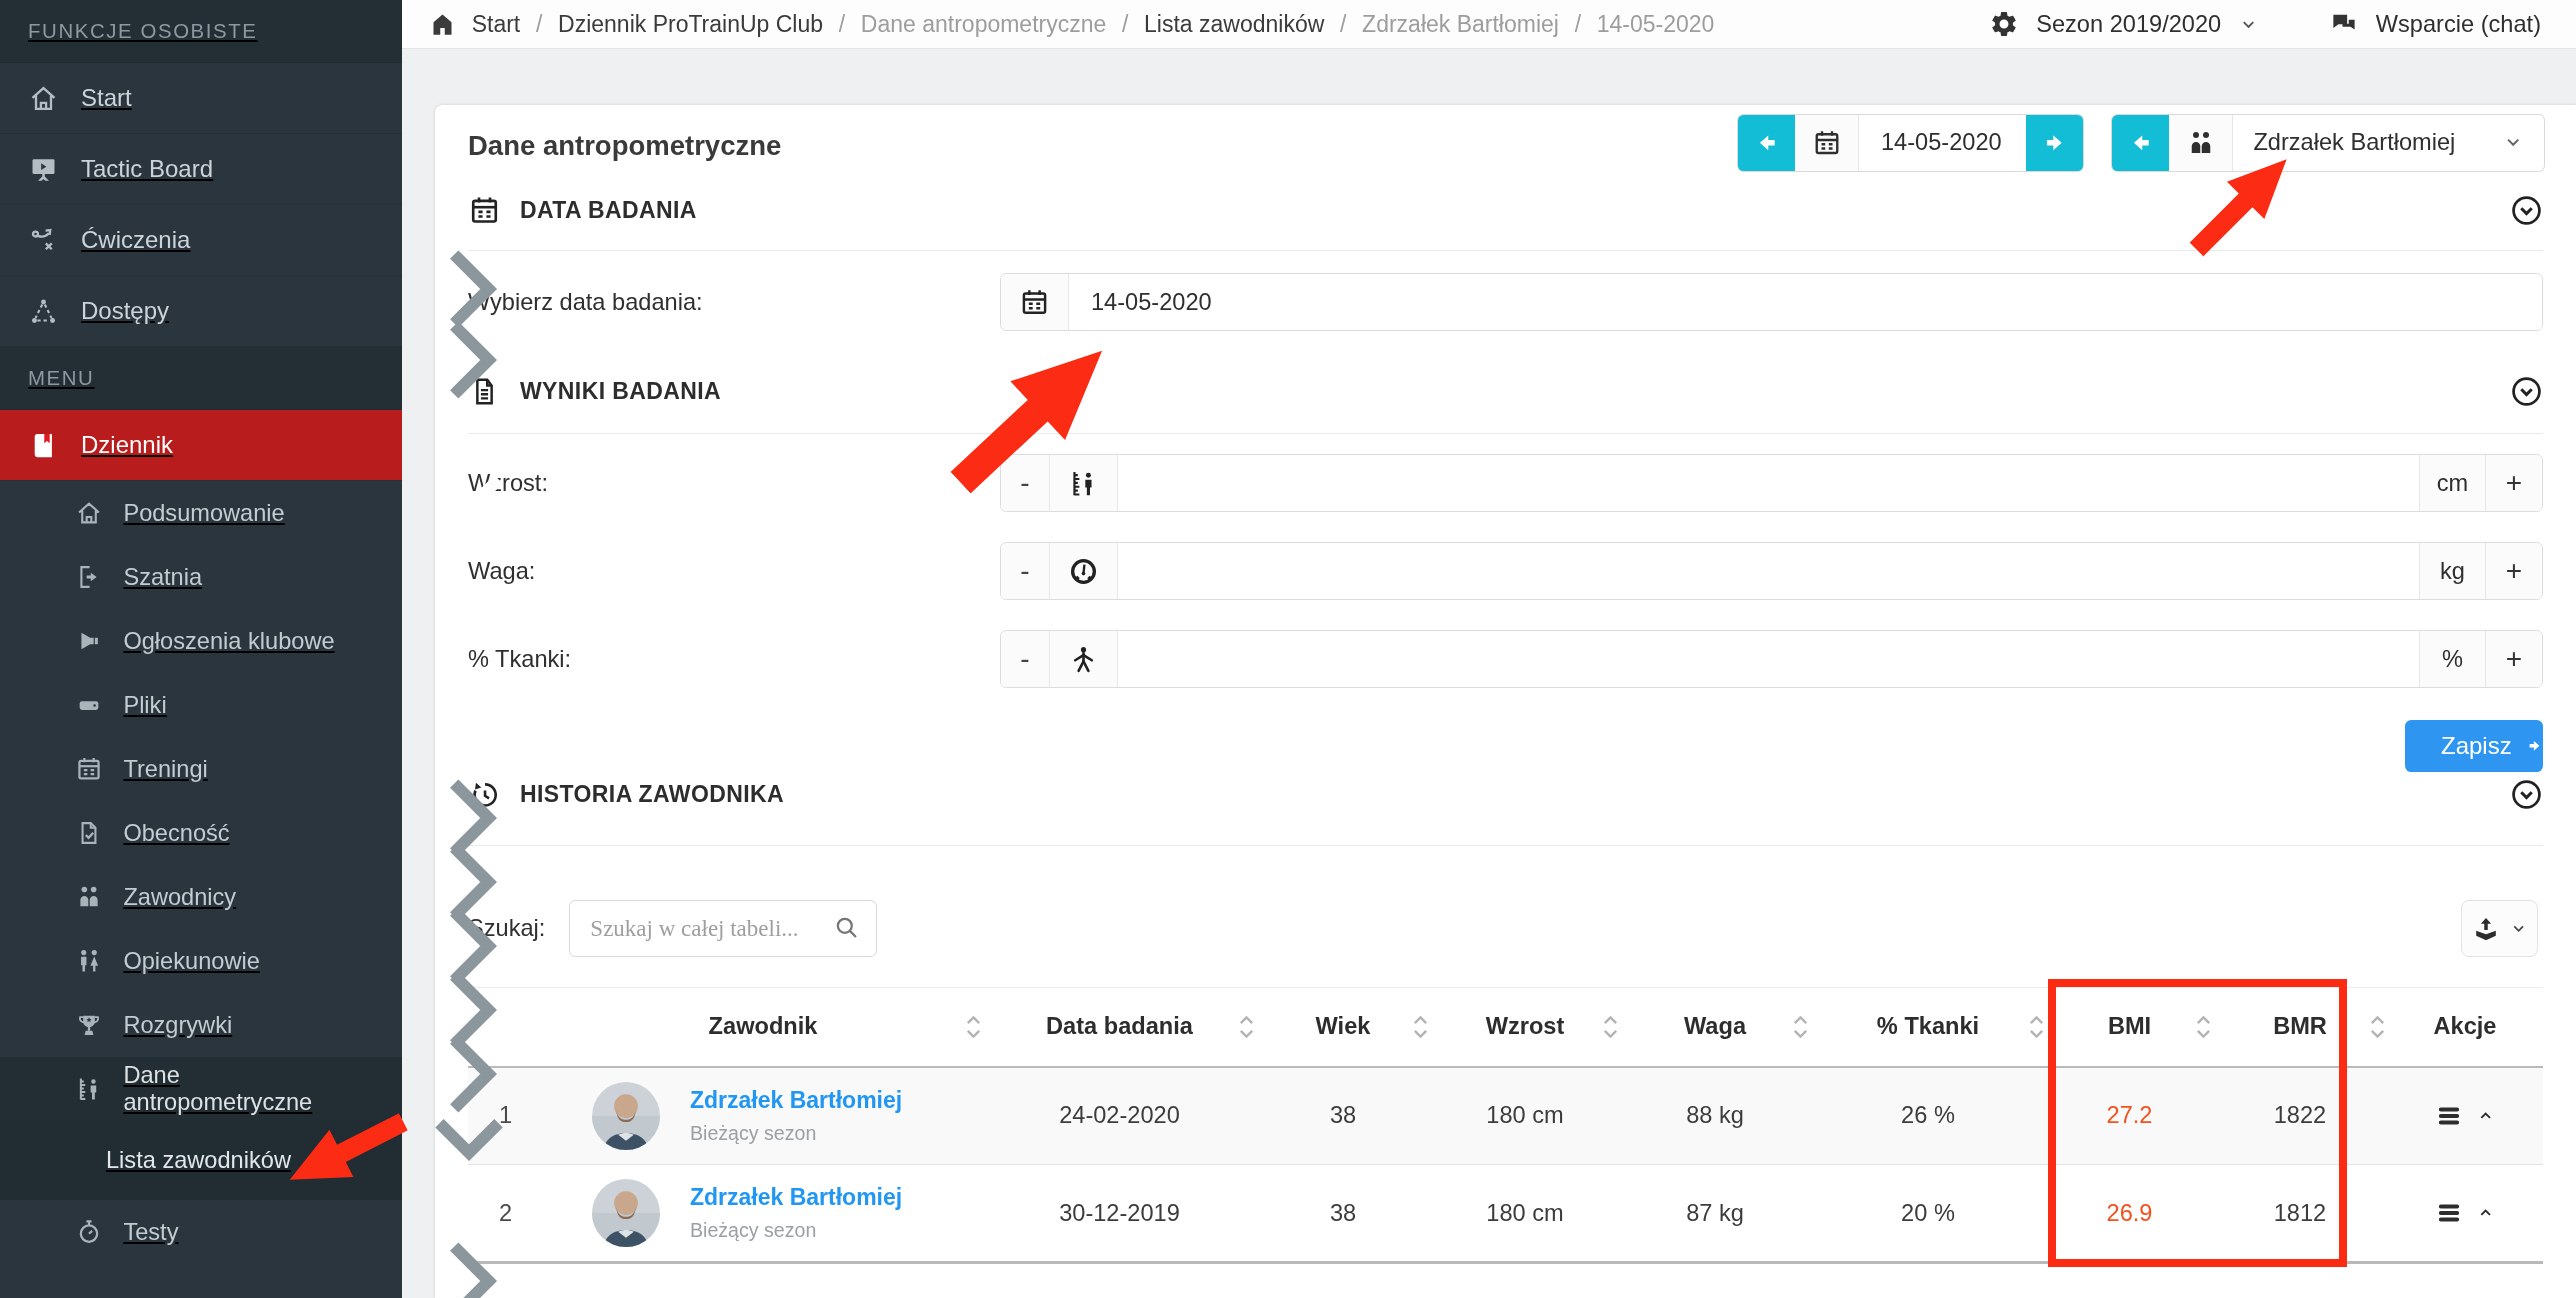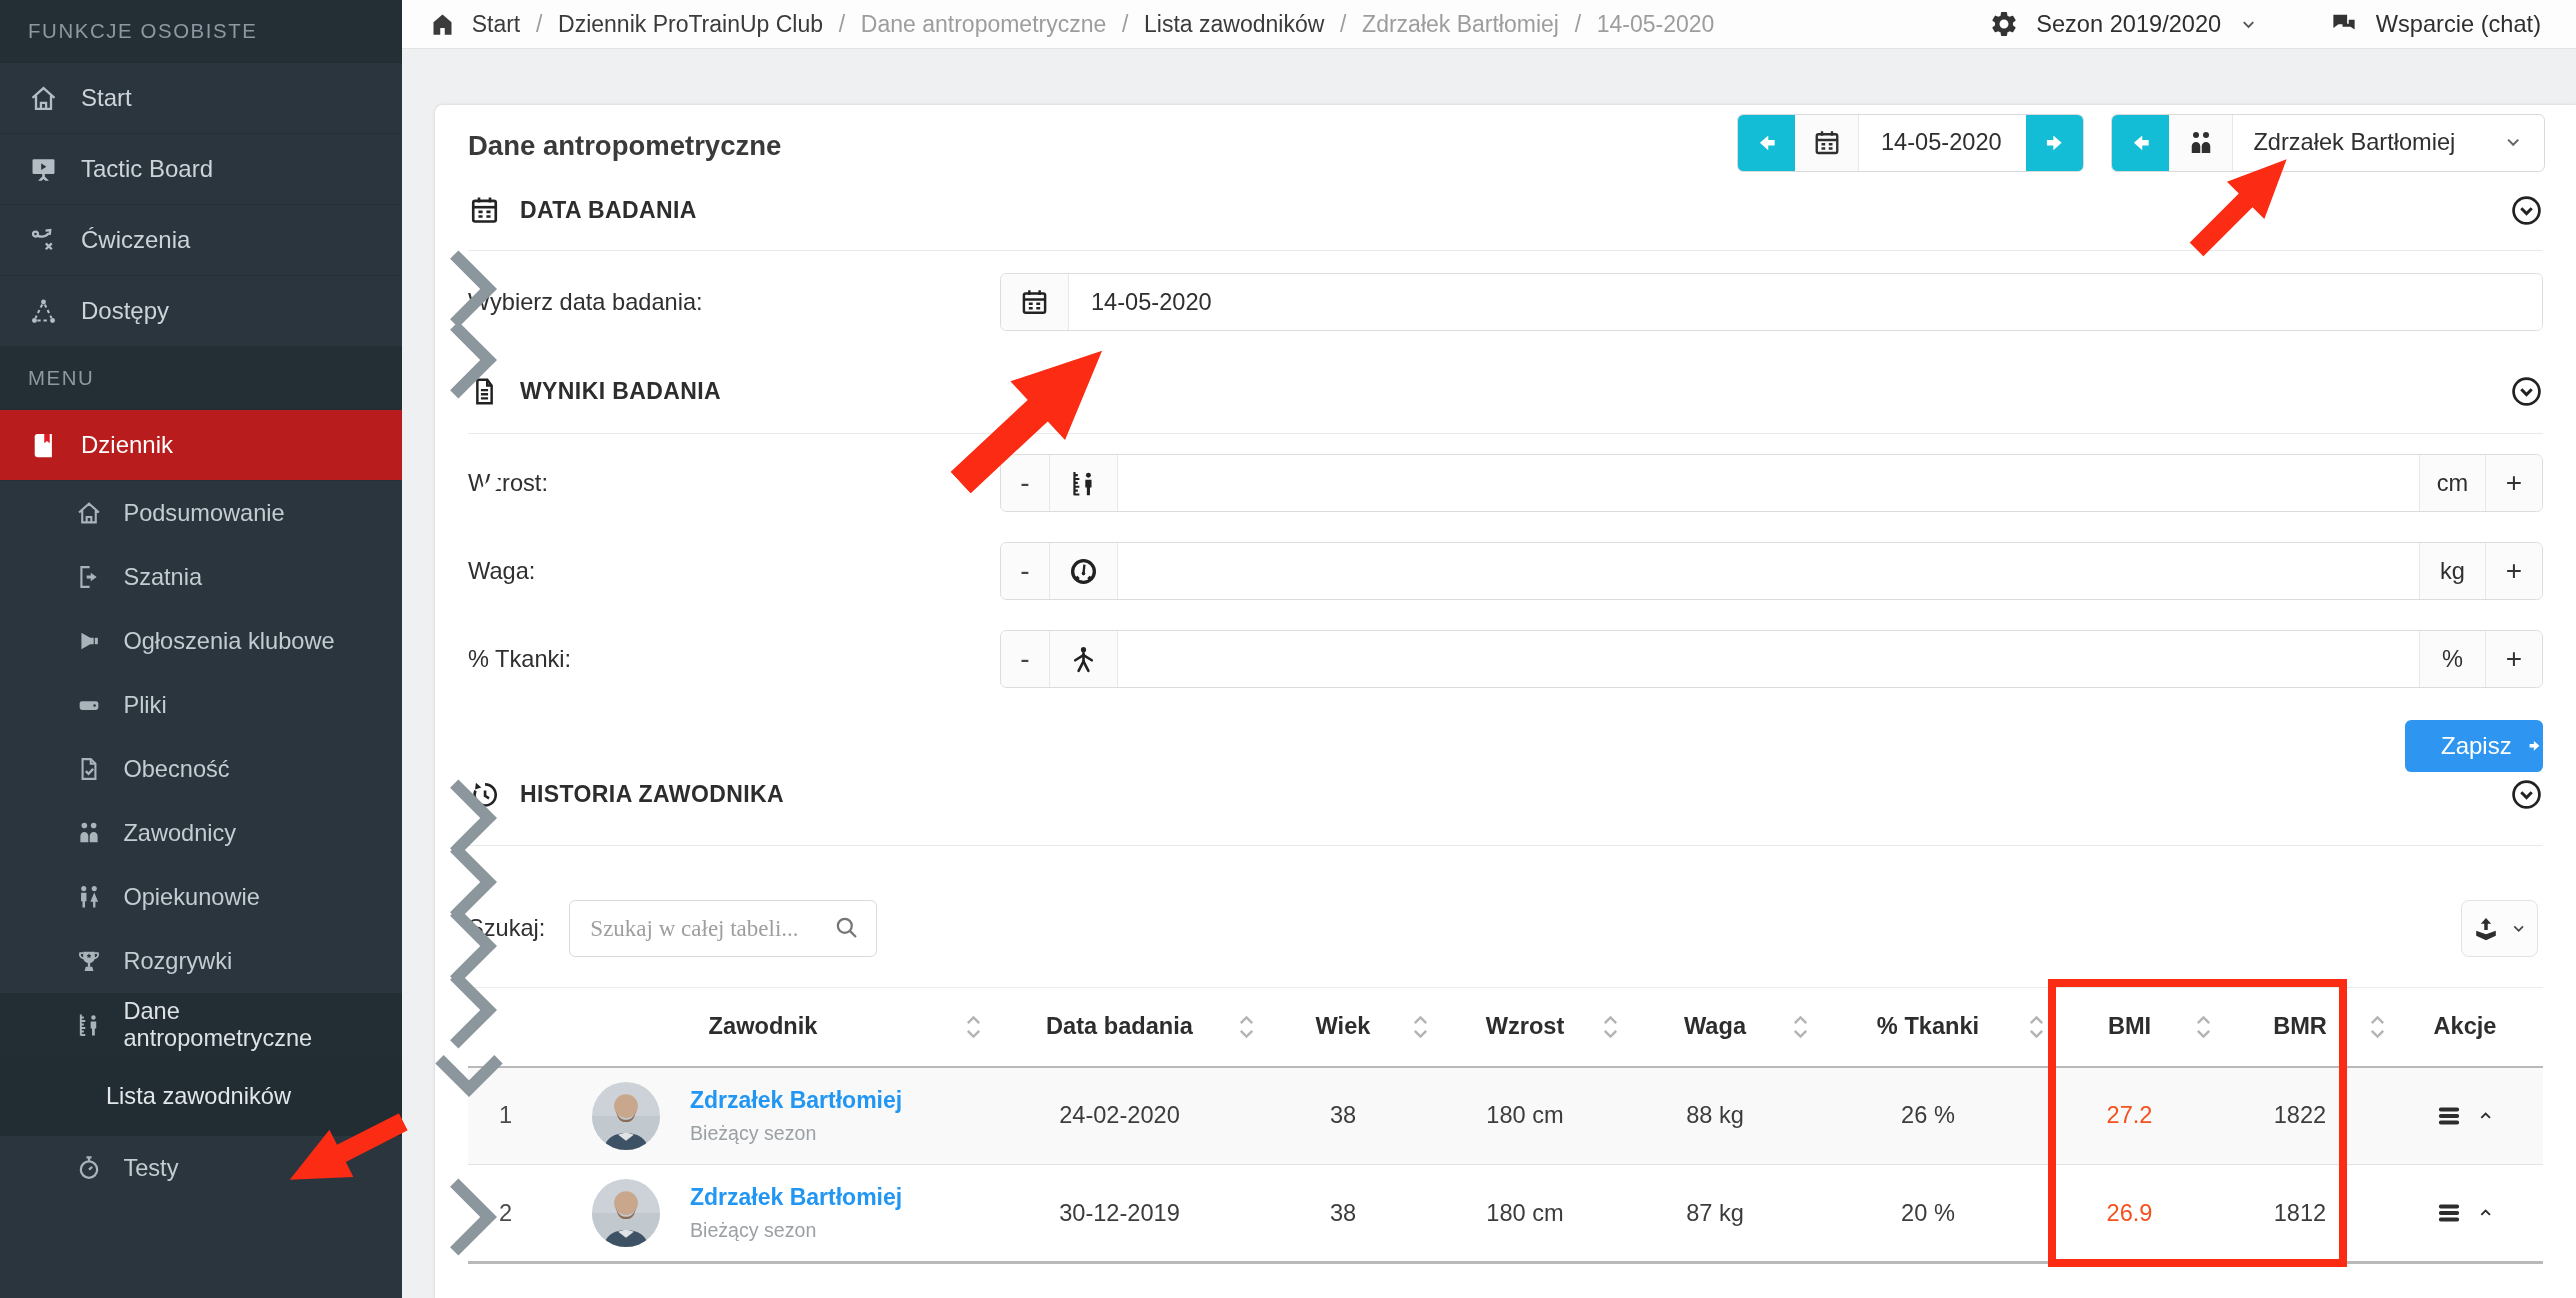--- a/index.html
+++ b/index.html
@@ -3,21 +3,21 @@
 <meta charset="utf-8">
 <style>
   * { margin:0; padding:0; box-sizing:border-box; }
   html,body { width:2576px; height:1298px; overflow:hidden;
     font-family:"Liberation Sans", sans-serif; background:#eef0f1; position:relative; }
   svg { display:block; }
   .ico svg { width:100%; height:100%; }
 
   
   .sidebar { position:absolute; left:0; top:0; width:402px; height:1298px;
-    background:#2b353d; z-index:10; }
+    background:#2b353d; z-index:10;text-decoration:underline; }
   .side-label { height:63px; display:flex; align-items:center; padding-left:28px;
     background:#242e35; color:#8d98a0; font-size:20.4px; letter-spacing:1.6px;
     border-bottom:1.6px solid #222b32; }
   .sideitem { height:71px; display:flex; align-items:center; padding:0 31px 0 28px;
     color:#ccd4d9; font-size:24px; font-weight:500; border-bottom:1.6px solid #252f36;
     cursor:pointer; }
   .sideitem .ico { width:31px; height:31px; margin-right:22px; color:#b3bdc3; flex:0 0 31px; }
   .chev { margin-left:auto; width:20.4px; height:20.4px; color:#8b969d; flex:0 0 20.4px; }
   .sideitem.active-red { background:#b91c1c; color:#ffffff; }
   .sideitem.active-red .ico, .sideitem.active-red .chev { color:#ffffff; }
@@ -423,20 +423,33 @@
       </span>
     <span>Ogłoszenia klubowe</span>
   </div>
   <div class="subitem">
     <span class="ico">
         <svg viewBox="0 0 36 36" width="28" height="28">
           <use href="#i-drive"></use>
         </svg>
       </span>
     <span>Pliki</span>
+  </div>
+  <div class="subitem">
+    <span class="ico">
+        <svg viewBox="0 0 36 36" width="28" height="28">
+          <use href="#i-calendar"></use>
+        </svg>
+      </span>
+    <span>Treningi</span>
+    <span class="chev">
+        <svg viewBox="0 0 300 150" width="236" height="118">
+          <use href="#i-chev-right"></use>
+        </svg>
+      </span>
   </div>
   <div class="subitem">
     <span class="ico">
         <svg viewBox="0 0 36 36" width="28" height="28">
           <use href="#i-doc-check"></use>
         </svg>
       </span>
     <span>Obecność</span>
     <span class="chev">
         <svg viewBox="0 0 300 150" width="236" height="118">

